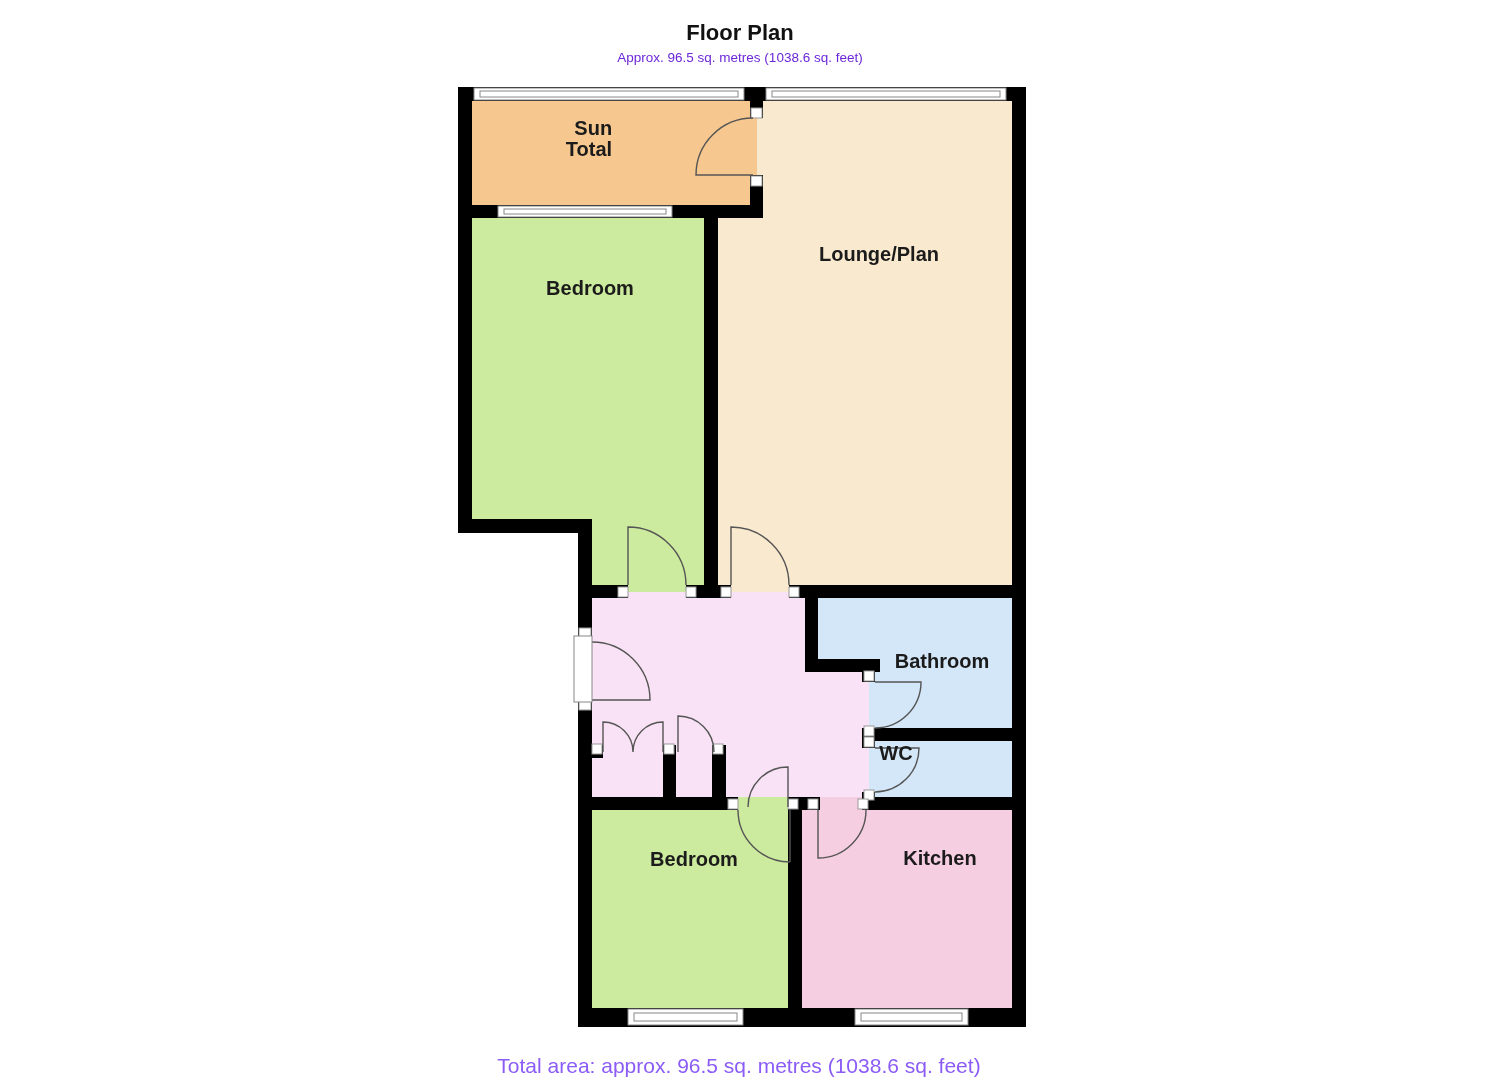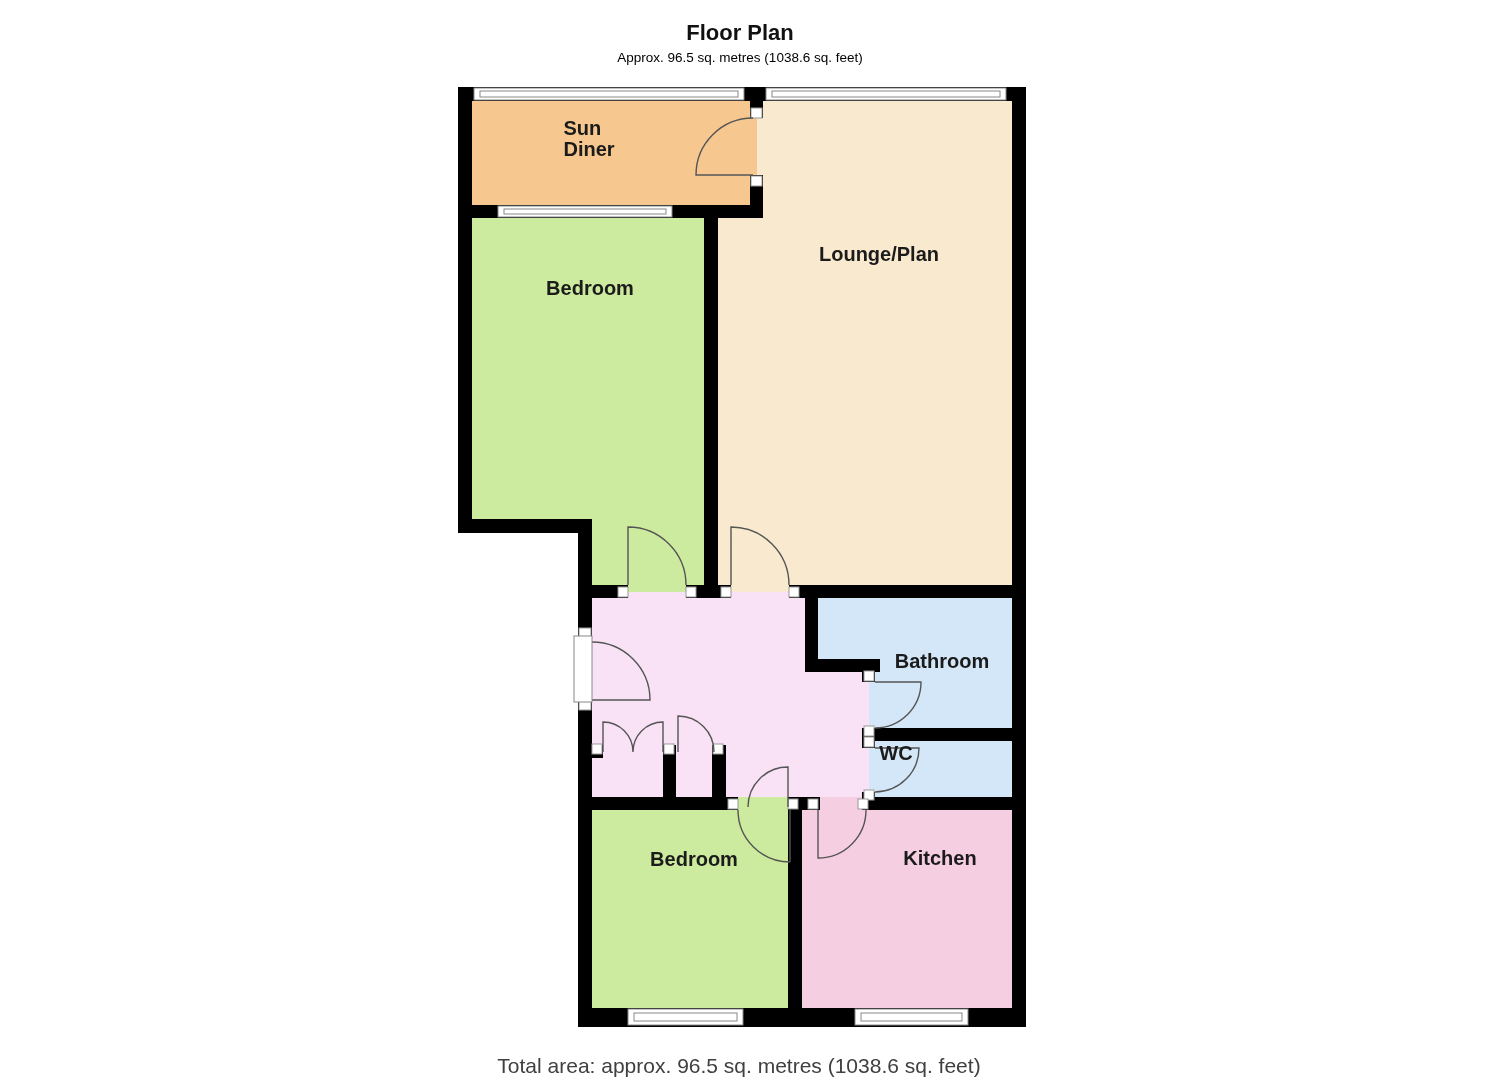--- a/index.html
+++ b/index.html
@@ -11,30 +11,30 @@
     overflow:hidden;
     border-radius:32px;
   }
   .plan-svg{position:absolute;left:0;top:0;}
   .title{
     position:absolute;left:740px;top:33px;transform:translate(-50%,-50%);
     font-size:22px;font-weight:bold;color:#111;white-space:nowrap;
   }
   .subtitle{
     position:absolute;left:740px;top:57px;transform:translate(-50%,-50%);
-    font-size:13.5px;color:#000000;white-space:nowrap;
+    font-size:13.5px;color:#6d28d9;white-space:nowrap;
   }
   .room-label{
     position:absolute;transform:translate(-50%,-50%);
     font-size:20px;font-weight:bold;color:#1b1b1b;white-space:nowrap;
-    text-align:left;line-height:21px;
+    text-align:right;line-height:21px;
   }
   .footer{
     position:absolute;left:739px;top:1066px;transform:translate(-50%,-50%);
-    font-size:21px;color:#404040;white-space:nowrap;
+    font-size:21px;color:#8b5cf6;white-space:nowrap;
   }
 </style>
 </head>
 <body>
 
 <div class="stage">
 
   <div class="title">Floor Plan</div>
   <div class="subtitle">Approx. 96.5 sq. metres (1038.6 sq. feet)</div>
 
@@ -139,21 +139,21 @@
       <path d="M818,810 L818,858 A48,48 0 0 0 866,810"></path>
       <path d="M603,752 L603,722 A30,30 0 0 1 633,752 M663,752 L663,722 A30,30 0 0 0 633,752"></path>
       <path d="M678,752 L678,716 A36,36 0 0 1 714,752"></path>
     </g>
 
     <rect x="574" y="636" width="18" height="66" fill="#ffffff" stroke-width="1" stroke="#888888"></rect>
   </svg>
 
   <div class="room-label" style="left:589px;top:139px">
     <div>Sun</div>
-    <div>Diner</div>
+    <div>Total</div>
   </div>
   <div class="room-label" style="left:879px;top:254px">Lounge/Plan</div>
   <div class="room-label" style="left:590px;top:288px">Bedroom</div>
   <div class="room-label" style="left:942px;top:661px">Bathroom</div>
   <div class="room-label" style="left:896px;top:753px">WC</div>
   <div class="room-label" style="left:694px;top:859px">Bedroom</div>
   <div class="room-label" style="left:940px;top:858px">Kitchen</div>
 
   <div class="footer">Total area: approx. 96.5 sq. metres (1038.6 sq. feet)</div>
 </div>

